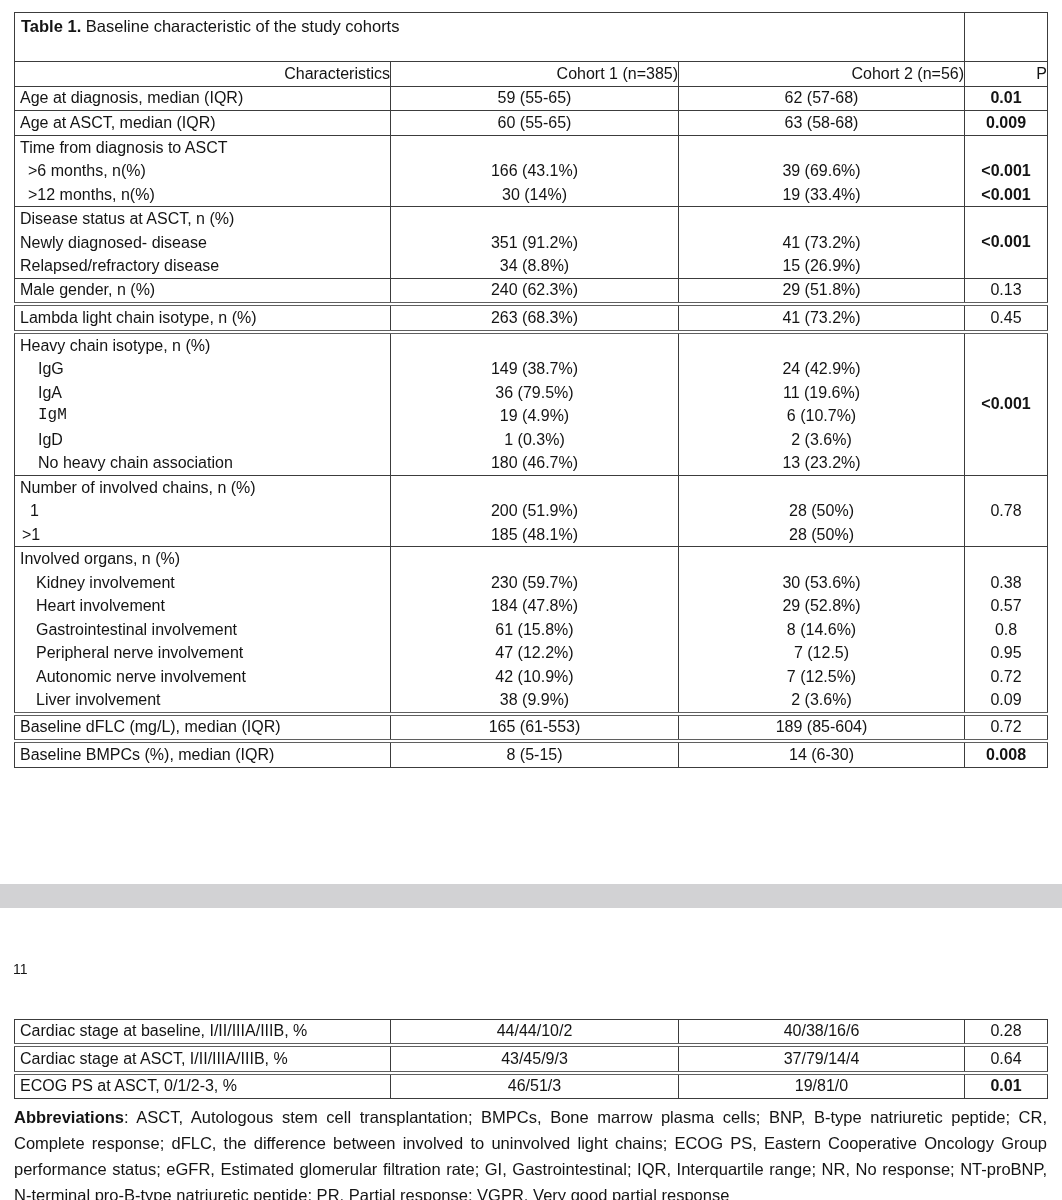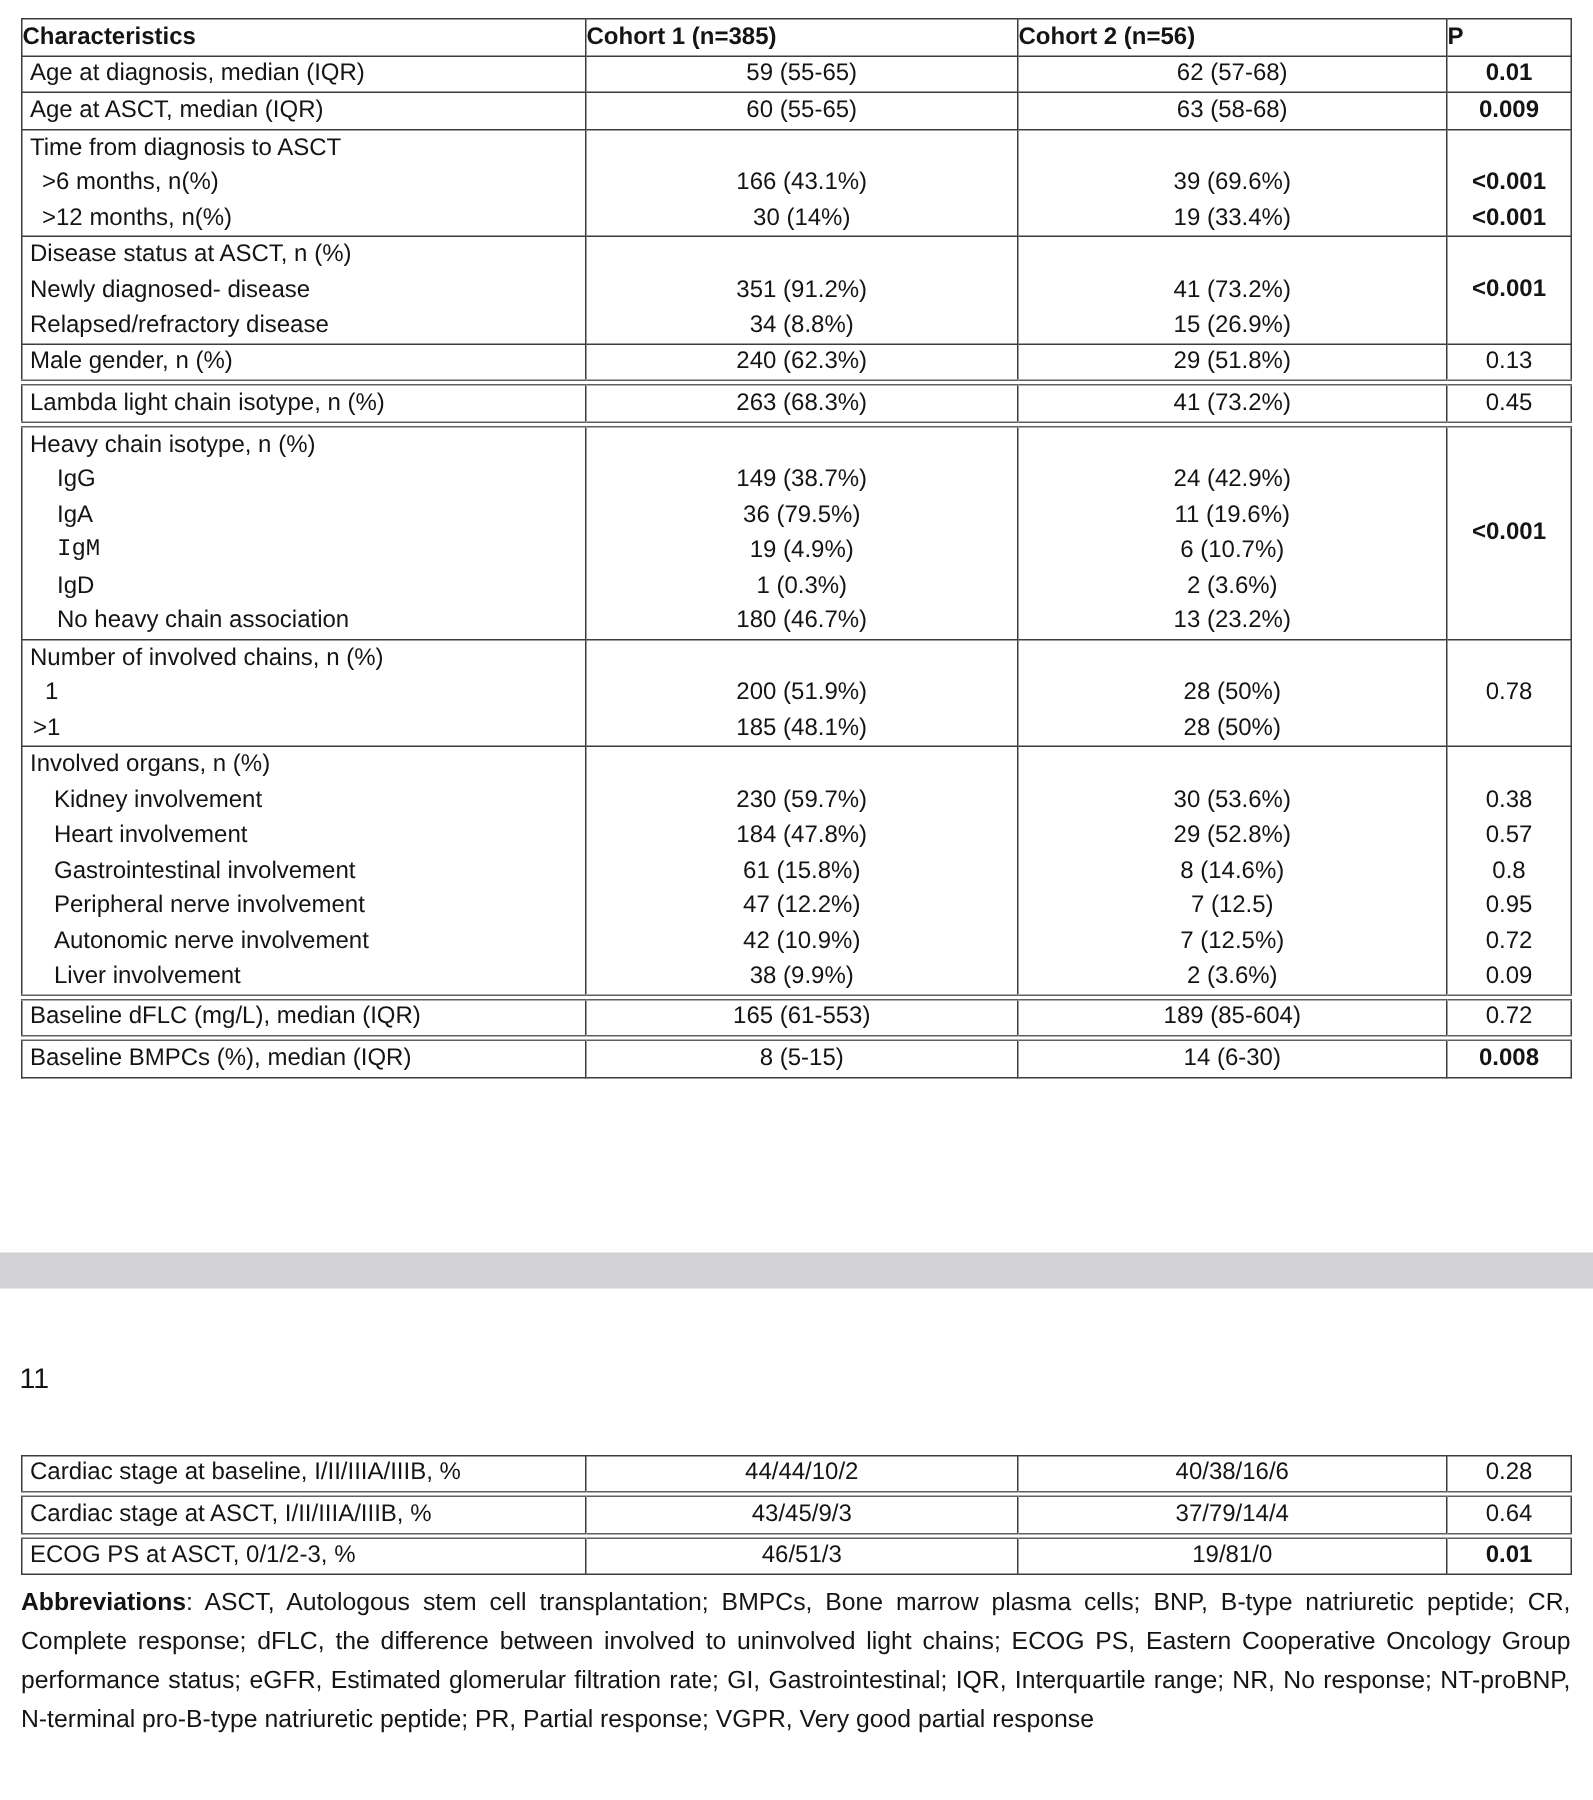--- a/index.html
+++ b/index.html
@@ -8,50 +8,54 @@
   .page{position:relative;width:1062px;min-height:1200px;--lh:23.5px;}
 
   table.doc-table{border-collapse:collapse;table-layout:fixed;width:1033px;margin-left:14px;
                   font-size:16px;}
   table.t1{margin-top:12px;}
   table.t2{margin-top:40px;}
   .doc-table td,.doc-table th{border:1.5px solid #3c3c3c;padding:0;overflow:hidden;}
 
   td.title-cell{vertical-align:top;text-align:left;padding:4px 6px 0 6px;height:44px;
                 font-size:16.5px;white-space:nowrap;}
-  tr.head td{font-weight:700;text-align:left;height:var(--lh);vertical-align:middle;}
+  tr.head td{font-weight:400;text-align:right;height:var(--lh);vertical-align:middle;}
 
   td.char{text-align:left;padding-left:5px;padding-right:4px;white-space:nowrap;
           vertical-align:middle;height:var(--lh);}
   td.val{text-align:center;vertical-align:middle;height:var(--lh);margin-left:32px;}
   td.g{vertical-align:top;height:auto;padding-left:0;}
   td.g.char{padding-left:0;}
   .ln{height:var(--lh);line-height:var(--lh);white-space:nowrap;}
   td.g.val .ln{text-align:center;}
   .b{font-weight:700;}
   tr.dbl>td{border-top:4px double #5f5f5f;}
 
   .pbar{width:1062px;height:24px;margin-top:116px;}
-  .pagenum{margin:51px 0 0 13px;font-size:19px;line-height:20px;}
+  .pagenum{margin:51px 0 0 13px;font-size:14px;line-height:20px;}
   .abbr{width:1033px;margin:5px 14px 0 14px;font-size:16.5px;line-height:26px;
         text-align:justify;}
 </style>
 </head>
 <body>
 
 <div class="page">
 
   <table class="doc-table t1">
     <colgroup>
         <col style="width:376px">
         <col style="width:288px">
         <col style="width:286px">
         <col style="width:83px">
       </colgroup>
     <tbody>
+      <tr>
+        <td class="title-cell" colspan="3"><b>Table 1.</b><span> Baseline characteristic of the study cohorts</span></td>
+        <td></td>
+      </tr>
       <tr class="head">
         <td>Characteristics</td>
         <td>Cohort 1 (n=385)</td>
         <td>Cohort 2 (n=56)</td>
         <td>P</td>
       </tr>
     <tr>
           <td class="char">Age at diagnosis, median (IQR)</td>
           <td class="val">59 (55-65)</td>
           <td class="val">62 (57-68)</td>

